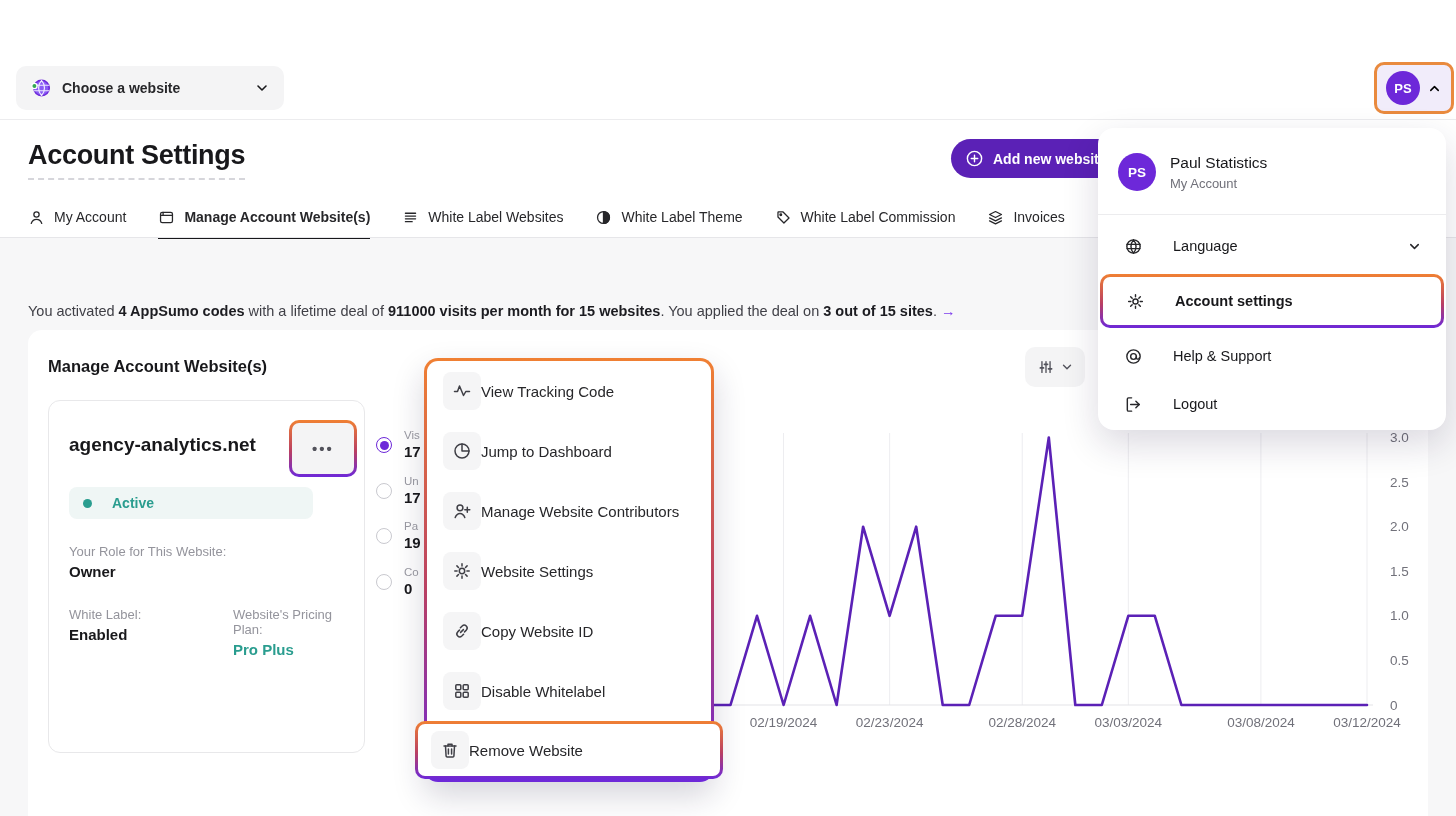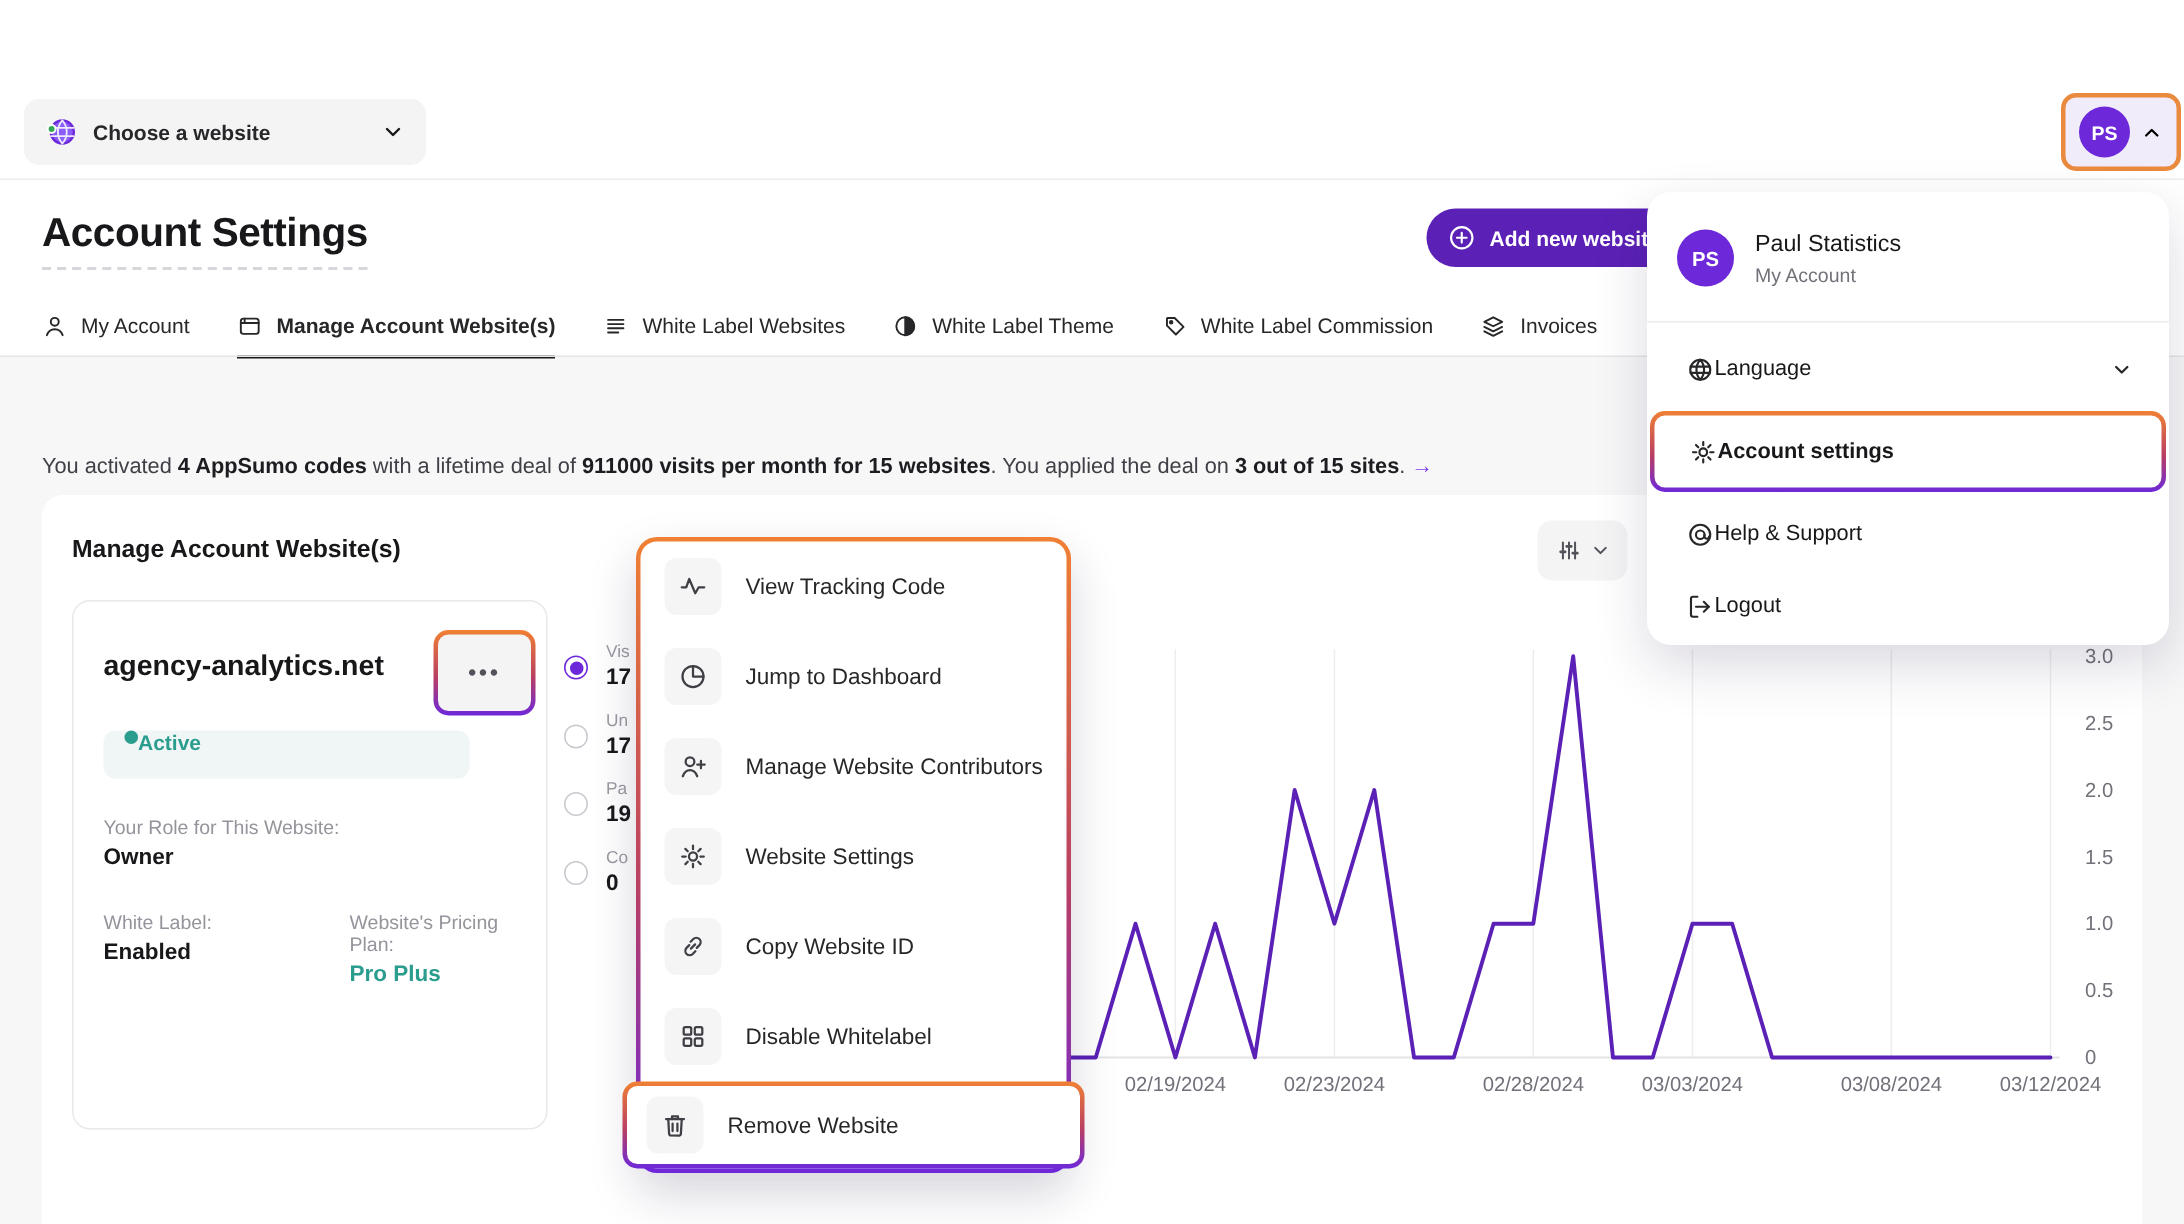--- a/index.html
+++ b/index.html
@@ -41,21 +41,21 @@
   .filter-btn { position:absolute; left:997px; top:17px; width:60px; height:40px; background:#f4f4f5; border:none; border-radius:10px;
                 display:flex; align-items:center; justify-content:center; gap:5px; cursor:pointer; color:#52525b; }
 
   .card { position:absolute; left:20px; top:70px; width:317px; height:353px; border:1px solid #e8e8ea; border-radius:12px; background:#fff; }
   .card-title { position:absolute; left:20px; top:33px; font-size:19px; font-weight:700; color:#18181b; }
   .grad { background:linear-gradient(180deg,#f08033,#b93f63 55%,#6d28d9); padding:3px; border-radius:10px; }
   .dots-hl { position:absolute; left:240px; top:19px; width:68px; height:57px; }
   .dots-btn { width:100%; height:100%; background:#f4f4f5; border-radius:7px; border:none; font-size:15px; letter-spacing:2px;
               color:#52525b; font-weight:700; cursor:pointer; display:flex; align-items:center; justify-content:center; }
   .pill { position:absolute; left:20px; top:86px; width:244px; height:32px; background:#eff6f5; border-radius:8px;
-          display:flex; gap:0; padding:0 14px; }
+          display:flex; align-items:center; gap:20px; padding:0 14px; }
   .pill-dot { width:9px; height:9px; border-radius:50%; background:#2a9d8f; }
   .pill-label { font-size:14px; font-weight:700; color:#2a9d8f; }
   .fld-label { font-size:13px; color:#94949c; }
   .fld-value { font-size:15px; font-weight:700; color:#18181b; margin-top:4px; }
   .fld { position:absolute; }
   .teal { color:#2a9d8f; }
 
   .stats { position:absolute; left:346px; top:98px; width:78px; }
   .stat { position:relative; height:45.5px; }
   .radio { position:absolute; left:2px; top:9px; width:16px; height:16px; border:1.5px solid #c9c9cf; border-radius:50%; background:#fff; cursor:pointer; }
@@ -63,36 +63,36 @@
   .radio.sel::after { content:""; position:absolute; inset:2.5px; background:#6d28d9; border-radius:50%; }
   .stat-label { position:absolute; left:30px; top:1px; font-size:11.5px; color:#9a9aa2; width:46px; overflow:hidden; white-space:nowrap; }
   .stat-value { position:absolute; left:30px; top:15px; font-size:15px; font-weight:700; color:#18181b; }
 
   #chart { position:absolute; left:402px; top:95px; }
 
   
   .menu-wrap { position:absolute; left:424px; top:358px; width:290px; z-index:30; border-radius:14px;
                box-shadow:0 14px 32px rgba(30,20,60,.18); }
   .menu-inner { background:#fff; border-radius:11px; }
-  .mi { height:60px; display:flex; align-items:center; gap:16px; padding-left:16px; cursor:pointer; }
+  .mi { height:60px; display:flex; align-items:center; padding-left:16px; cursor:pointer; }
   .mi-icobox { width:38px; height:38px; background:#f5f5f6; border-radius:8px; display:flex; align-items:center; justify-content:center; color:#3f3f46; }
   .mi-label { font-size:15px; color:#27272a; }
   .remove-hl { margin:0 -12px; border-radius:10px; }
   .remove-hl .inner { background:#fff; border-radius:7px; }
   .remove-hl .mi { height:52px; padding-left:13px; }
 
   
   .dropdown { position:absolute; left:1098px; top:128px; width:348px; height:302px; background:#fff; border-radius:16px;
               box-shadow:0 14px 36px rgba(30,20,60,.16); z-index:40; }
   .dd-head { position:absolute; left:20px; top:25px; display:flex; gap:14px; align-items:center; }
   .dd-name { font-size:15.5px; font-weight:400; color:#18181b; }
   .dd-sub { font-size:13px; color:#71717a; margin-top:4px; }
   .dd-divider { position:absolute; left:0; top:86px; width:348px; height:1px; background:#ececee; }
   .dd-items { position:absolute; left:0; top:94px; width:348px; }
-  .dd-row { height:48px; display:flex; align-items:center; gap:0; padding:0 24px 0 26px; cursor:pointer; color:#27272a; }
+  .dd-row { height:48px; display:flex; align-items:center; gap:30px; padding:0 24px 0 26px; cursor:pointer; color:#27272a; }
   .dd-row .lbl { font-size:14.5px; flex:1; color:#18181b; }
   .dd-hl { margin:4px 2px; }
   .dd-hl .inner { background:#fff; border-radius:7px; }
   .dd-hl .dd-row { height:48px; padding-left:23px; }
   .dd-hl .lbl { font-weight:700; }
 </style>
 </head>
 <body>
 
 <div class="header">

